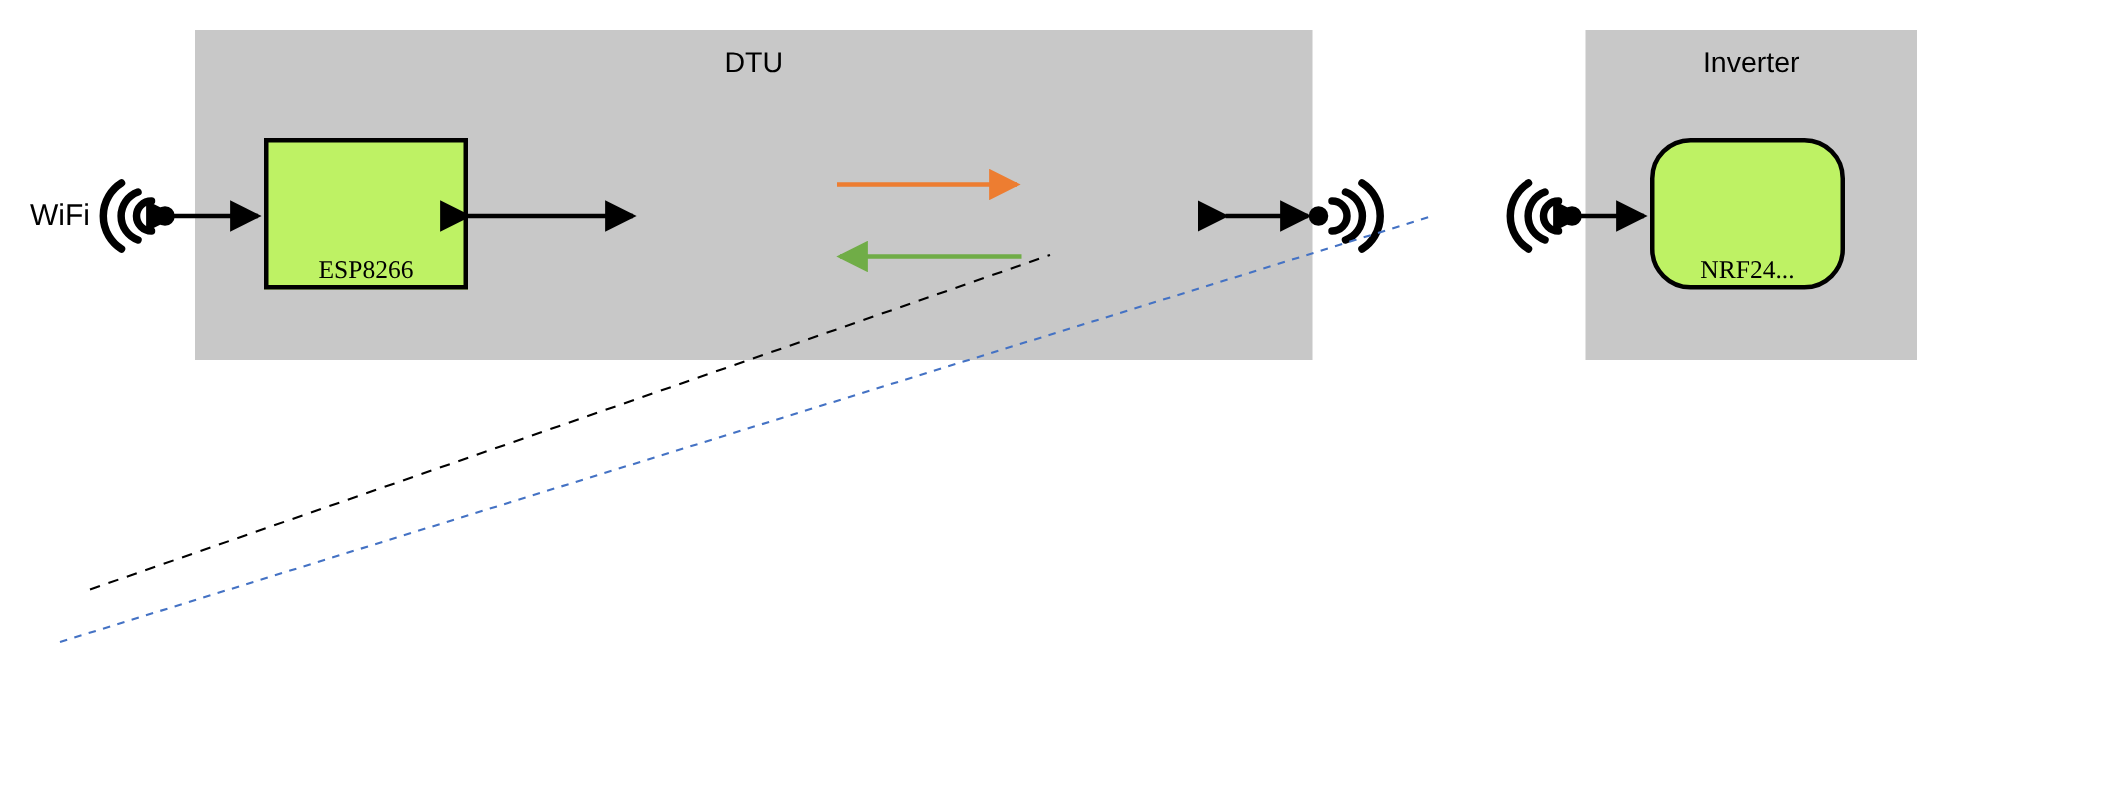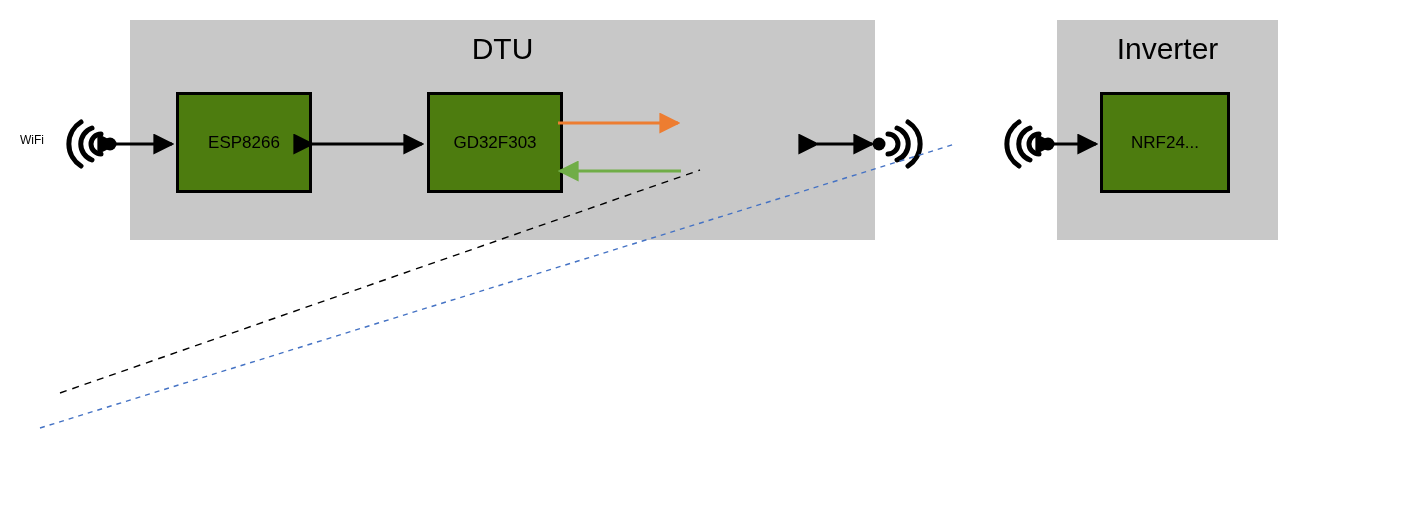--- a/index.html
+++ b/index.html
@@ -5,27 +5,27 @@
   html,body{margin:0;padding:0;background:#ffffff;}
   body{width:1406px;height:523px;position:relative;overflow:hidden;
        font-family:"Liberation Sans", sans-serif;color:#000;}
 
   
   #block-diagram{position:absolute;left:0;top:0;width:1406px;height:300px;}
 
   .gray-box{position:absolute;background:#c8c8c8;}
   .gray-box .box-title{
     position:absolute;left:0;right:0;top:12px;text-align:center;
-    font-size:30px;color:#000;font-family:"Liberation Sans", sans-serif;
+    font-size:19px;color:#000;font-family:"Liberation Sans", sans-serif;
   }
-  .chip{position:absolute;background:#4d7c0f;border:3px solid #000;
-        display:flex;align-items:center;justify-content:center;
-        font-size:17px;}
+  .chip{position:absolute;background:#bef264;border:3px solid #000;
+        display:flex;align-items:flex-end;justify-content:center;
+        font-size:17px;font-family:Liberation Serif, serif;}
 
-  .wifi-label{position:absolute;font-size:12px;}
+  .wifi-label{position:absolute;font-size:20px;}
 
   svg.overlay{position:absolute;left:0;top:0;width:1406px;height:523px;
               pointer-events:none;overflow:visible;}
 
   
   #packets{position:absolute;left:0;top:340px;width:1406px;height:183px;}
 </style>
 </head>
 <body>
 
@@ -35,24 +35,21 @@
     <div class="box-title">DTU</div>
   </div>
 
   <div class="gray-box" style="left:1057px;top:20px;width:221px;height:220px;">
     <div class="box-title">Inverter</div>
   </div>
 
   <div class="chip" style="left:176px;top:92px;width:130px;height:95px;">
     <span>ESP8266</span>
   </div>
-  <div class="chip" style="left:427px;top:92px;width:130px;height:95px;">
-    <span>GD32F303</span>
-  </div>
-  <div class="chip" style="left:1100px;top:92px;width:124px;height:95px;">
+  <div class="chip" style="left:1100px;top:92px;width:124px;height:95px;border-radius:27px;">
     <span>NRF24...</span>
   </div>
 
   <div class="wifi-label" style="left:20px;top:133px;">WiFi</div>
 </div>
 
 <svg class="overlay" viewBox="0 0 1406 523">
   <defs>
     <marker id="ah-black" markerWidth="7" markerHeight="7" refX="6.2" refY="3.5" orient="auto">
       <path d="M0,0 L7,3.5 L0,7 z" fill="#000"></path>

